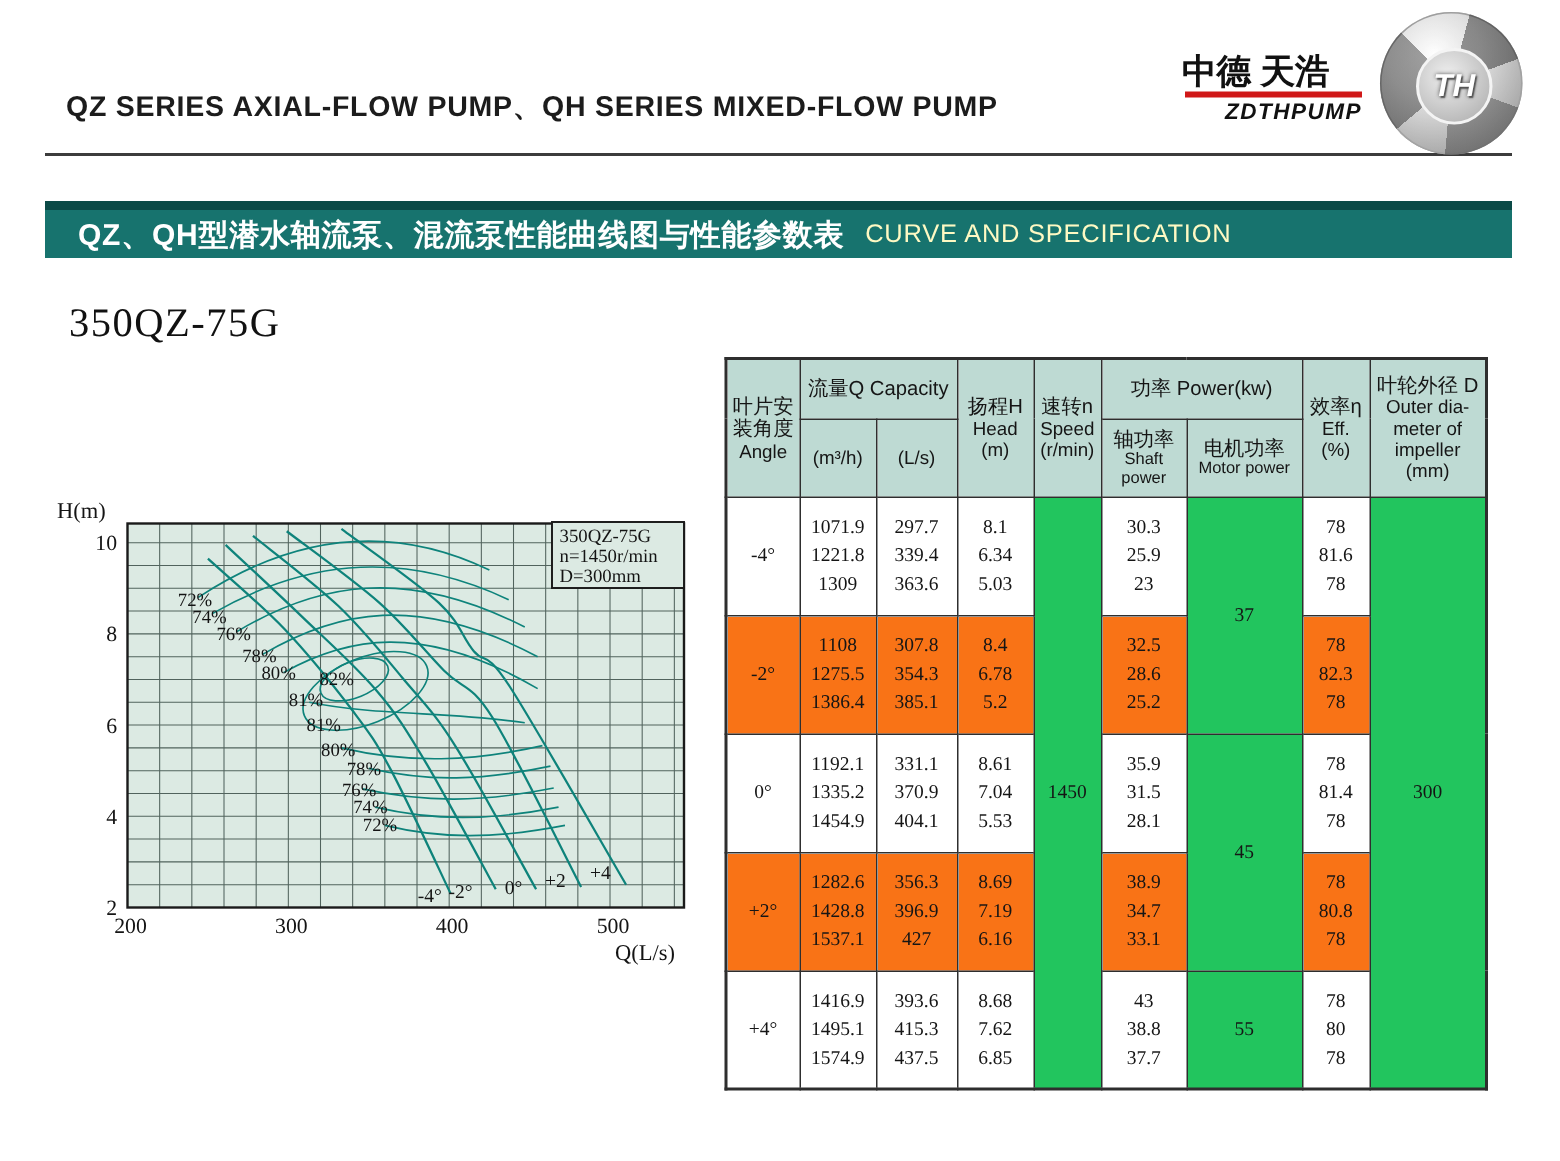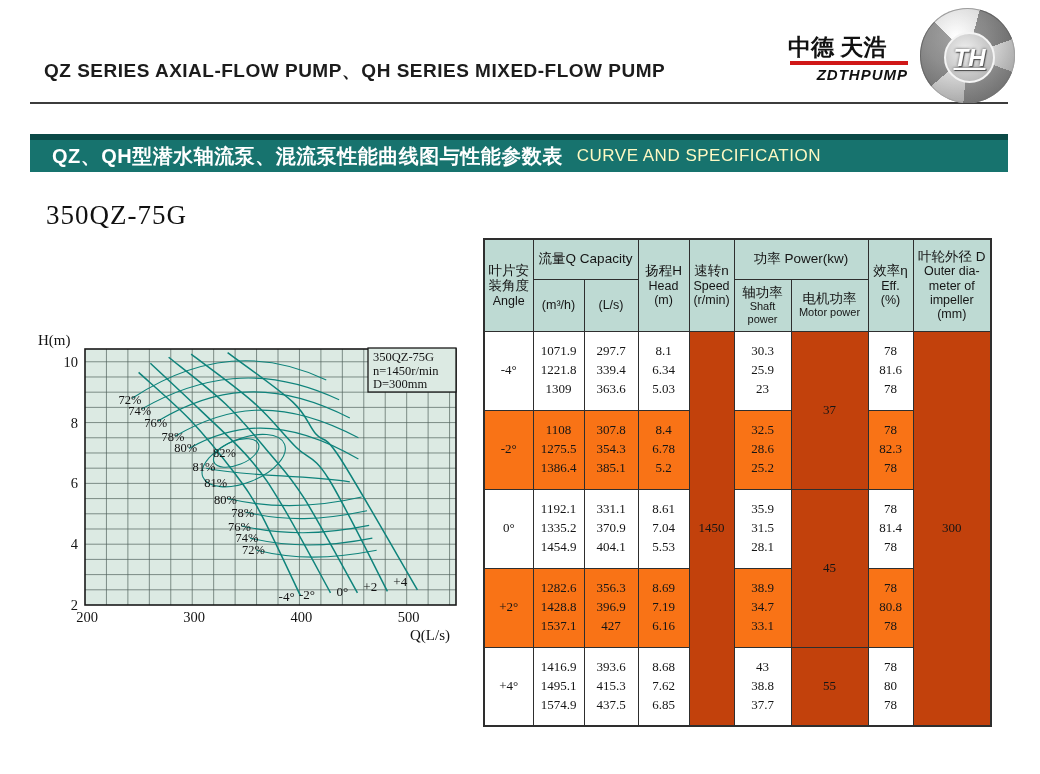--- a/index.html
+++ b/index.html
@@ -19,22 +19,22 @@
   .sphere{position:absolute;left:920px;top:8px;width:95px;height:95px;border-radius:50%;
           background:radial-gradient(circle at 38% 30%, #ffffff 0%, #d9d9d9 35%, #9a9a9a 72%, #6c6c6c 100%);
           box-shadow:0 0 0 1px #8d8d8d inset;}
   .shutter{position:absolute;left:0;top:0;width:95px;height:95px;border-radius:50%;
            background:conic-gradient(from 15deg, rgba(55,55,55,.50) 0deg 55deg, rgba(255,255,255,.18) 55deg 95deg,
              rgba(75,75,75,.42) 95deg 170deg, rgba(255,255,255,.20) 170deg 215deg,
              rgba(60,60,60,.48) 215deg 300deg, rgba(255,255,255,.15) 300deg 360deg);}
   .monogram{position:absolute;left:24px;top:24px;width:47px;height:47px;border-radius:50%;
             background:radial-gradient(circle at 40% 35%, #efefef, #a9a9a9);
             border:2px solid #f4f4f4;display:flex;align-items:center;justify-content:center;
-            font-size:24px;font-weight:bold;font-style:italic;color:#ffffff;
-            text-shadow:0 0 3px #4d4d4d,1px 1px 1px #555;text-decoration:underline;}
+            font-size:21px;font-weight:bold;font-style:italic;color:#ffffff;
+            text-shadow:0 0 3px #4d4d4d,1px 1px 1px #555;}
 
   
   .banner{position:absolute;left:30px;top:134px;width:978px;height:38px;background:#17736e;
           border-top:6px solid #0b4a47;box-sizing:border-box;display:flex;align-items:center;
           padding-left:22px;}
   .banner .cn{color:#fff;font-weight:bold;font-size:20px;letter-spacing:.5px;white-space:nowrap;}
   .banner .en{color:#fef9c3;font-weight:normal;font-size:17px;margin-left:14px;letter-spacing:.5px;white-space:nowrap;text-align:right;}
 
   .model-label{position:absolute;left:46px;top:200px;font-family:"Liberation Serif",serif;
                font-size:27px;color:#111;letter-spacing:1px;}
@@ -47,21 +47,21 @@
              table-layout:fixed;font-size:13px;color:#151515;}
   table.spec th,table.spec td{border:1px solid #2e2e2e;text-align:center;vertical-align:middle;
              padding:0;overflow:hidden;}
   table.spec{border:2px solid #2e2e2e;}
   th.hd{background:#bedad3;font-weight:normal;line-height:1.15;}
   th.hd .cn{font-size:13.5px;display:block;}
   th.hd .en{font-size:12.5px;display:block;}
   th.hd .sm{font-size:11px;display:block;}
   td.num{font-family:"Liberation Serif",serif;font-size:13px;line-height:1.45;white-space:pre-line;}
   td.shaded{background:#f97316;}
-  td.merged{background:#c2410c;font-family:"Liberation Serif",serif;}
+  td.merged{background:#22c55e;font-family:"Liberation Serif",serif;}
 
   
   .watermark{position:absolute;left:196px;top:392px;font-size:57px;font-weight:bold;
              letter-spacing:17px;color:rgba(203,48,38,0.36);white-space:nowrap;z-index:6;
              font-family:"Liberation Sans",sans-serif;}
 </style>
 </head>
 <body>
 
 <div class="page">

